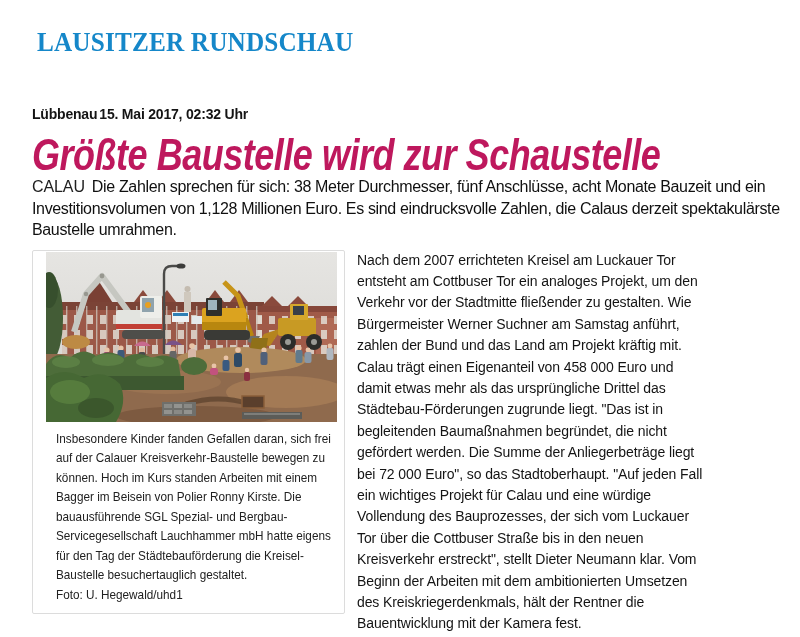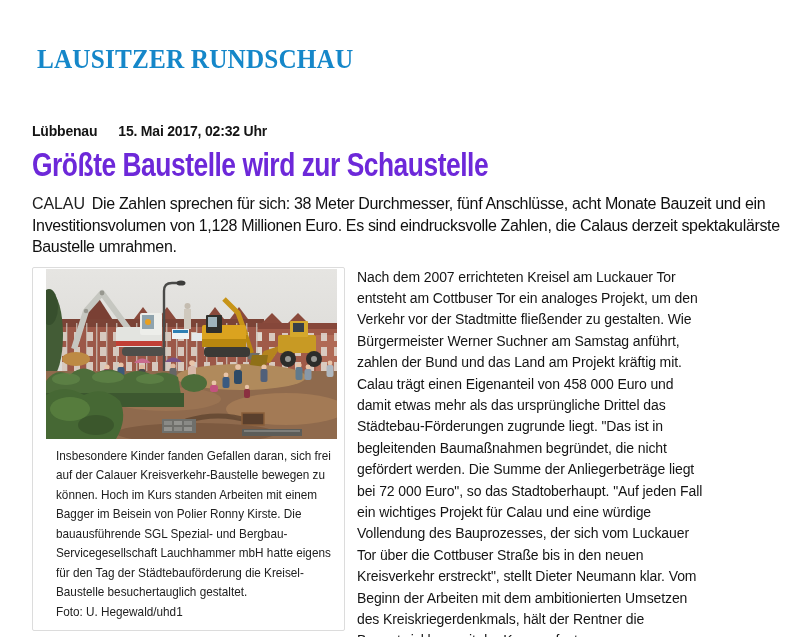--- a/index.html
+++ b/index.html
@@ -1,31 +1,31 @@
 <!DOCTYPE html>
 <html lang="de"><head>
 <meta charset="utf-8">
 <style>
   html,body{margin:0;padding:0;background:#fff;}
   body{font-family:"Liberation Sans",sans-serif;color:#161616;}
   .page{position:relative;width:800px;height:637px;overflow:hidden;background:#fff;
         box-sizing:border-box;padding:0 24px 0 32px;}
 
   
-  .masthead{padding-top:44px;height:34px;}
+  .masthead{padding-top:27px;height:34px;}
   .masthead-title{display:inline-block;font-family:"Liberation Serif",serif;font-weight:700;
         font-size:28px;line-height:30px;color:#1587c9;transform:scaleX(.9);
         transform-origin:0 50%;white-space:nowrap;margin-left:5px;letter-spacing:.2px;}
 
   
   .dateline{margin-top:45px;font-size:14px;font-weight:700;color:#141414;letter-spacing:-.2px;}
-  .dateline .dl-date{margin-left:21px;}
-
-  
-  .headline{margin-top:7px;height:38px;font-size:33px;font-weight:700;color:#6d28d9;}
+  .dateline .dl-date{margin-left:2px;}
+
+  
+  .headline{margin-top:7px;height:38px;font-size:45px;font-weight:700;color:#be185d;font-style:italic;}
   .headline-inner{display:inline-block;transform:scaleX(.8);transform-origin:0 60%;
         white-space:nowrap;letter-spacing:-.6px;}
 
   
   .lead{margin-top:9px;width:748px;font-size:16px;line-height:21.5px;
         letter-spacing:-.35px;color:#101010;}
   .lead .kicker{font-size:16px;letter-spacing:-.1px;margin-right:7px;color:#202020;}
 
   
   .columns{display:flex;align-items:flex-start;margin-top:9px;}

